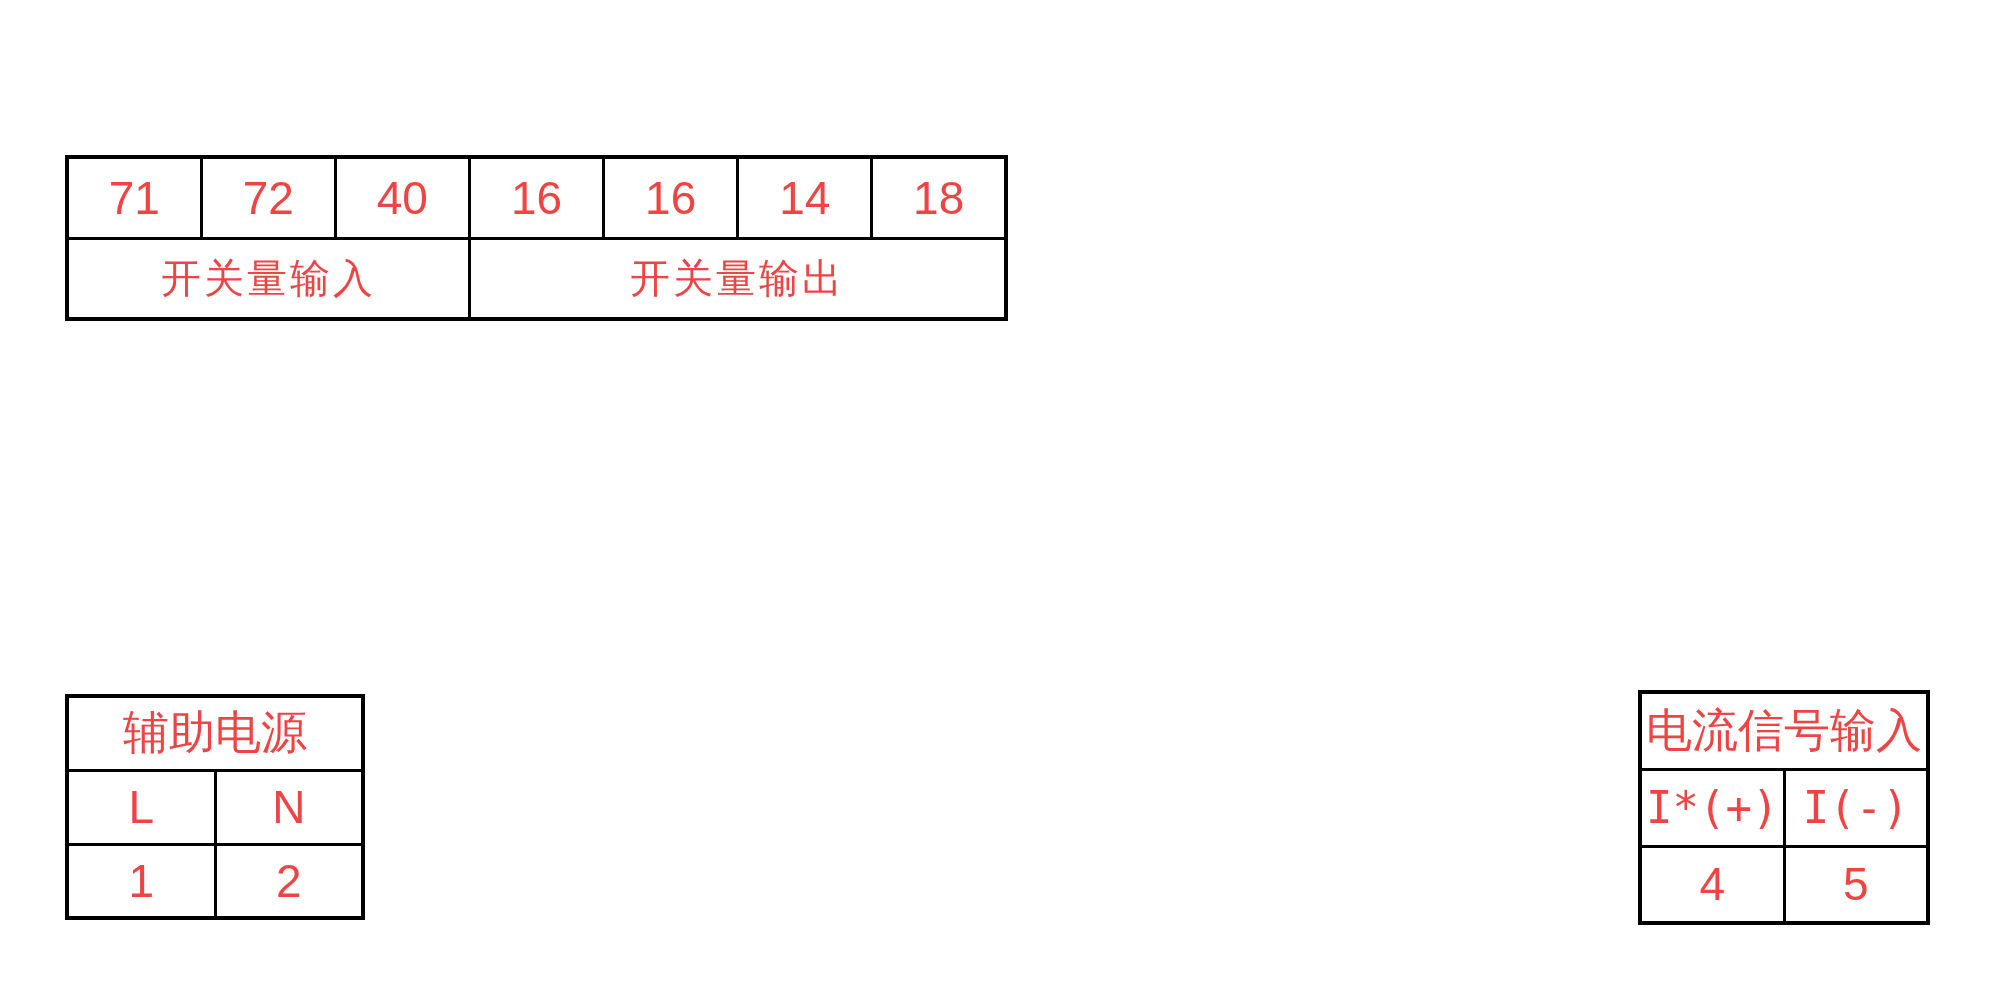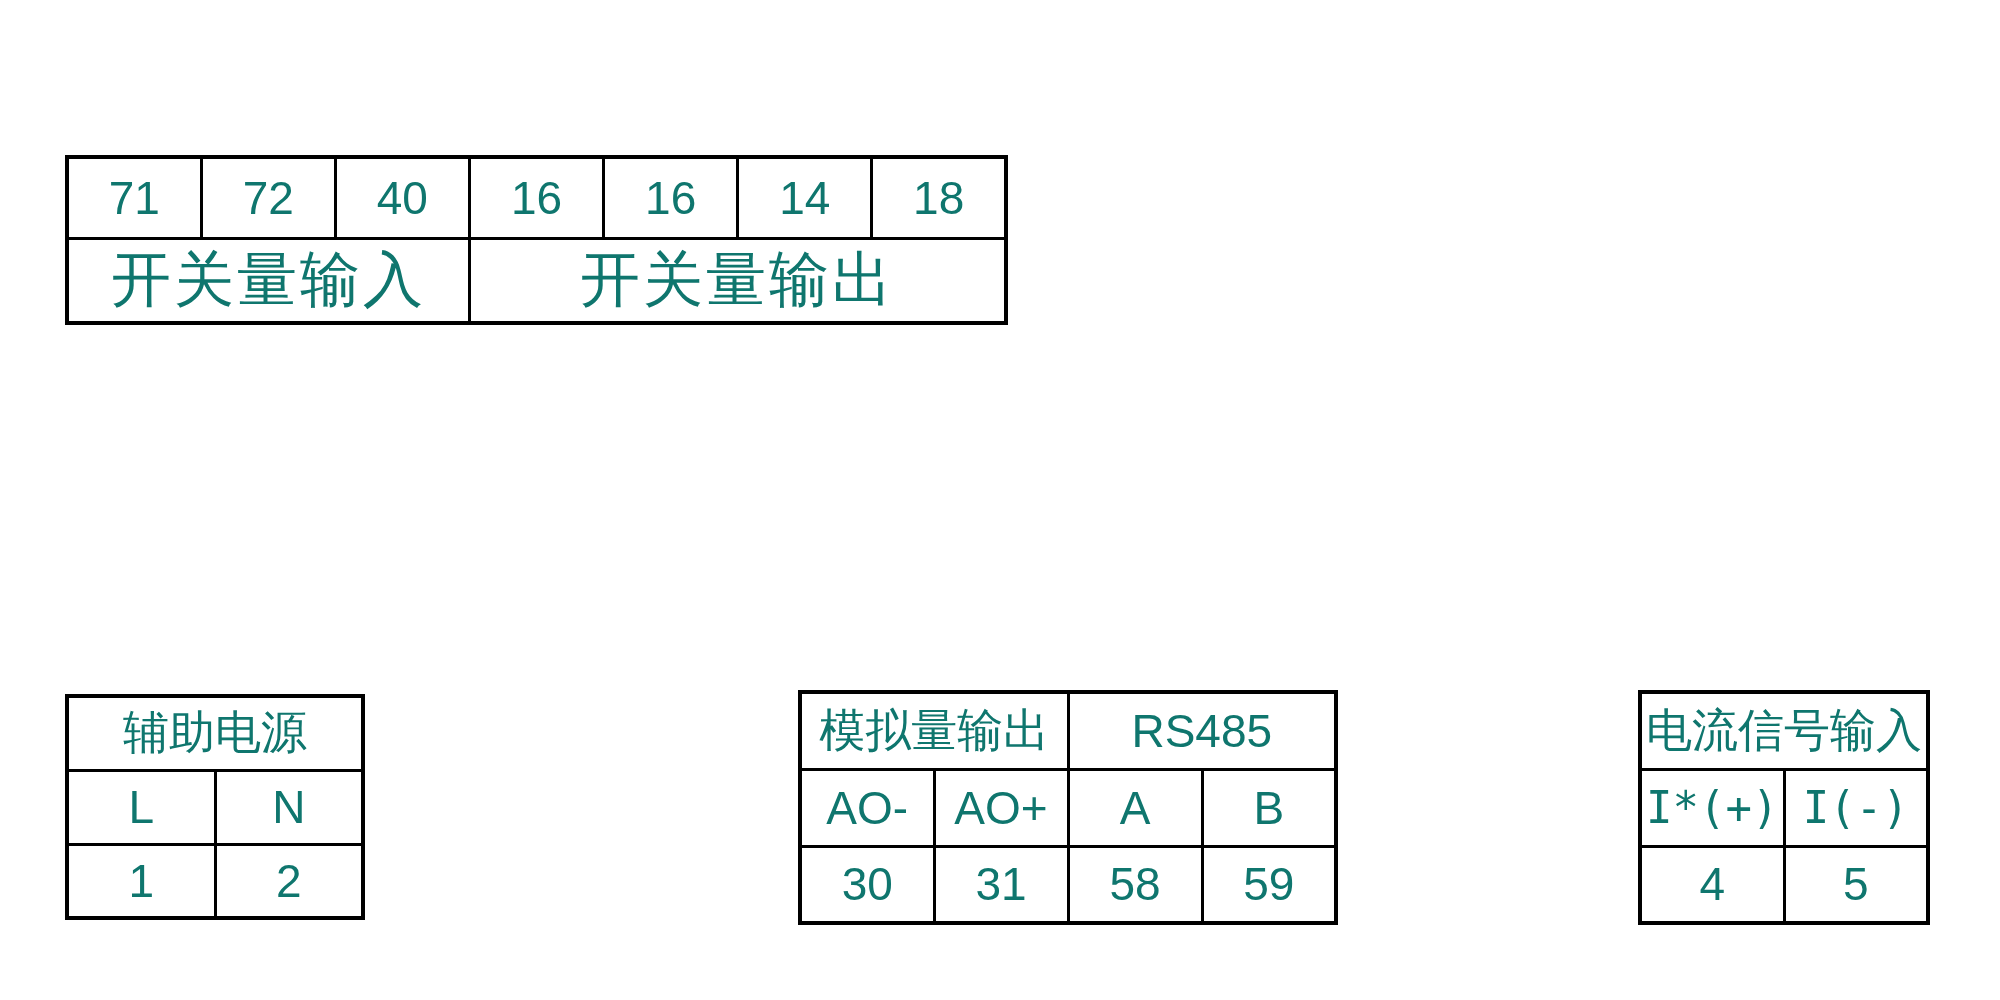--- a/index.html
+++ b/index.html
@@ -14,39 +14,39 @@
     background: #ffffff;
     font-family: "Liberation Sans", "DejaVu Sans", sans-serif;
     color: #000000;
   }
   table.term {
     position: absolute;
     border-collapse: collapse;
     table-layout: fixed;
     border: 4px solid #000000;
     font-size: 46px;
-    color: #0f766e;
+    color: #ef4444;
     background: #ffffff;
   }
   table.term td {
     border: 3px solid #000000;
     text-align: center;
     vertical-align: middle;
     padding: 0;
     white-space: nowrap;
     overflow: hidden;
   }
   
   #switch-io {
     left: 65px;
     top: 155px;
     width: 943px;
   }
   #switch-io tr { height: 81px; }
-  #switch-io td.group { letter-spacing: 3px; font-size: 60px; }
+  #switch-io td.group { letter-spacing: 3px; font-size: 40px; }
 
   
   #aux-power {
     left: 65px;
     top: 694px;
     width: 300px;
   }
   #aux-power tr { height: 74px; }
 
   
@@ -101,40 +101,20 @@
       <td>L</td>
       <td>N</td>
     </tr>
     <tr>
       <td>1</td>
       <td>2</td>
     </tr>
   </tbody>
     </table>
 
-  <table class="term" id="analog-rs485">
-    <tbody>
-        <tr>
-      <td colspan="2">模拟量输出</td>
-      <td colspan="2">RS485</td>
-    </tr>
-    <tr>
-      <td>AO-</td>
-      <td>AO+</td>
-      <td>A</td>
-      <td>B</td>
-    </tr>
-    <tr>
-      <td>30</td>
-      <td>31</td>
-      <td>58</td>
-      <td>59</td>
-    </tr>
-  </tbody>
-    </table>
 
   <table class="term" id="current-input">
     <tbody>
         <tr>
       <td colspan="2">电流信号输入</td>
     </tr>
     <tr>
       <td class="mono-i">I*(+)</td>
       <td class="mono-i">I(-)</td>
     </tr>

